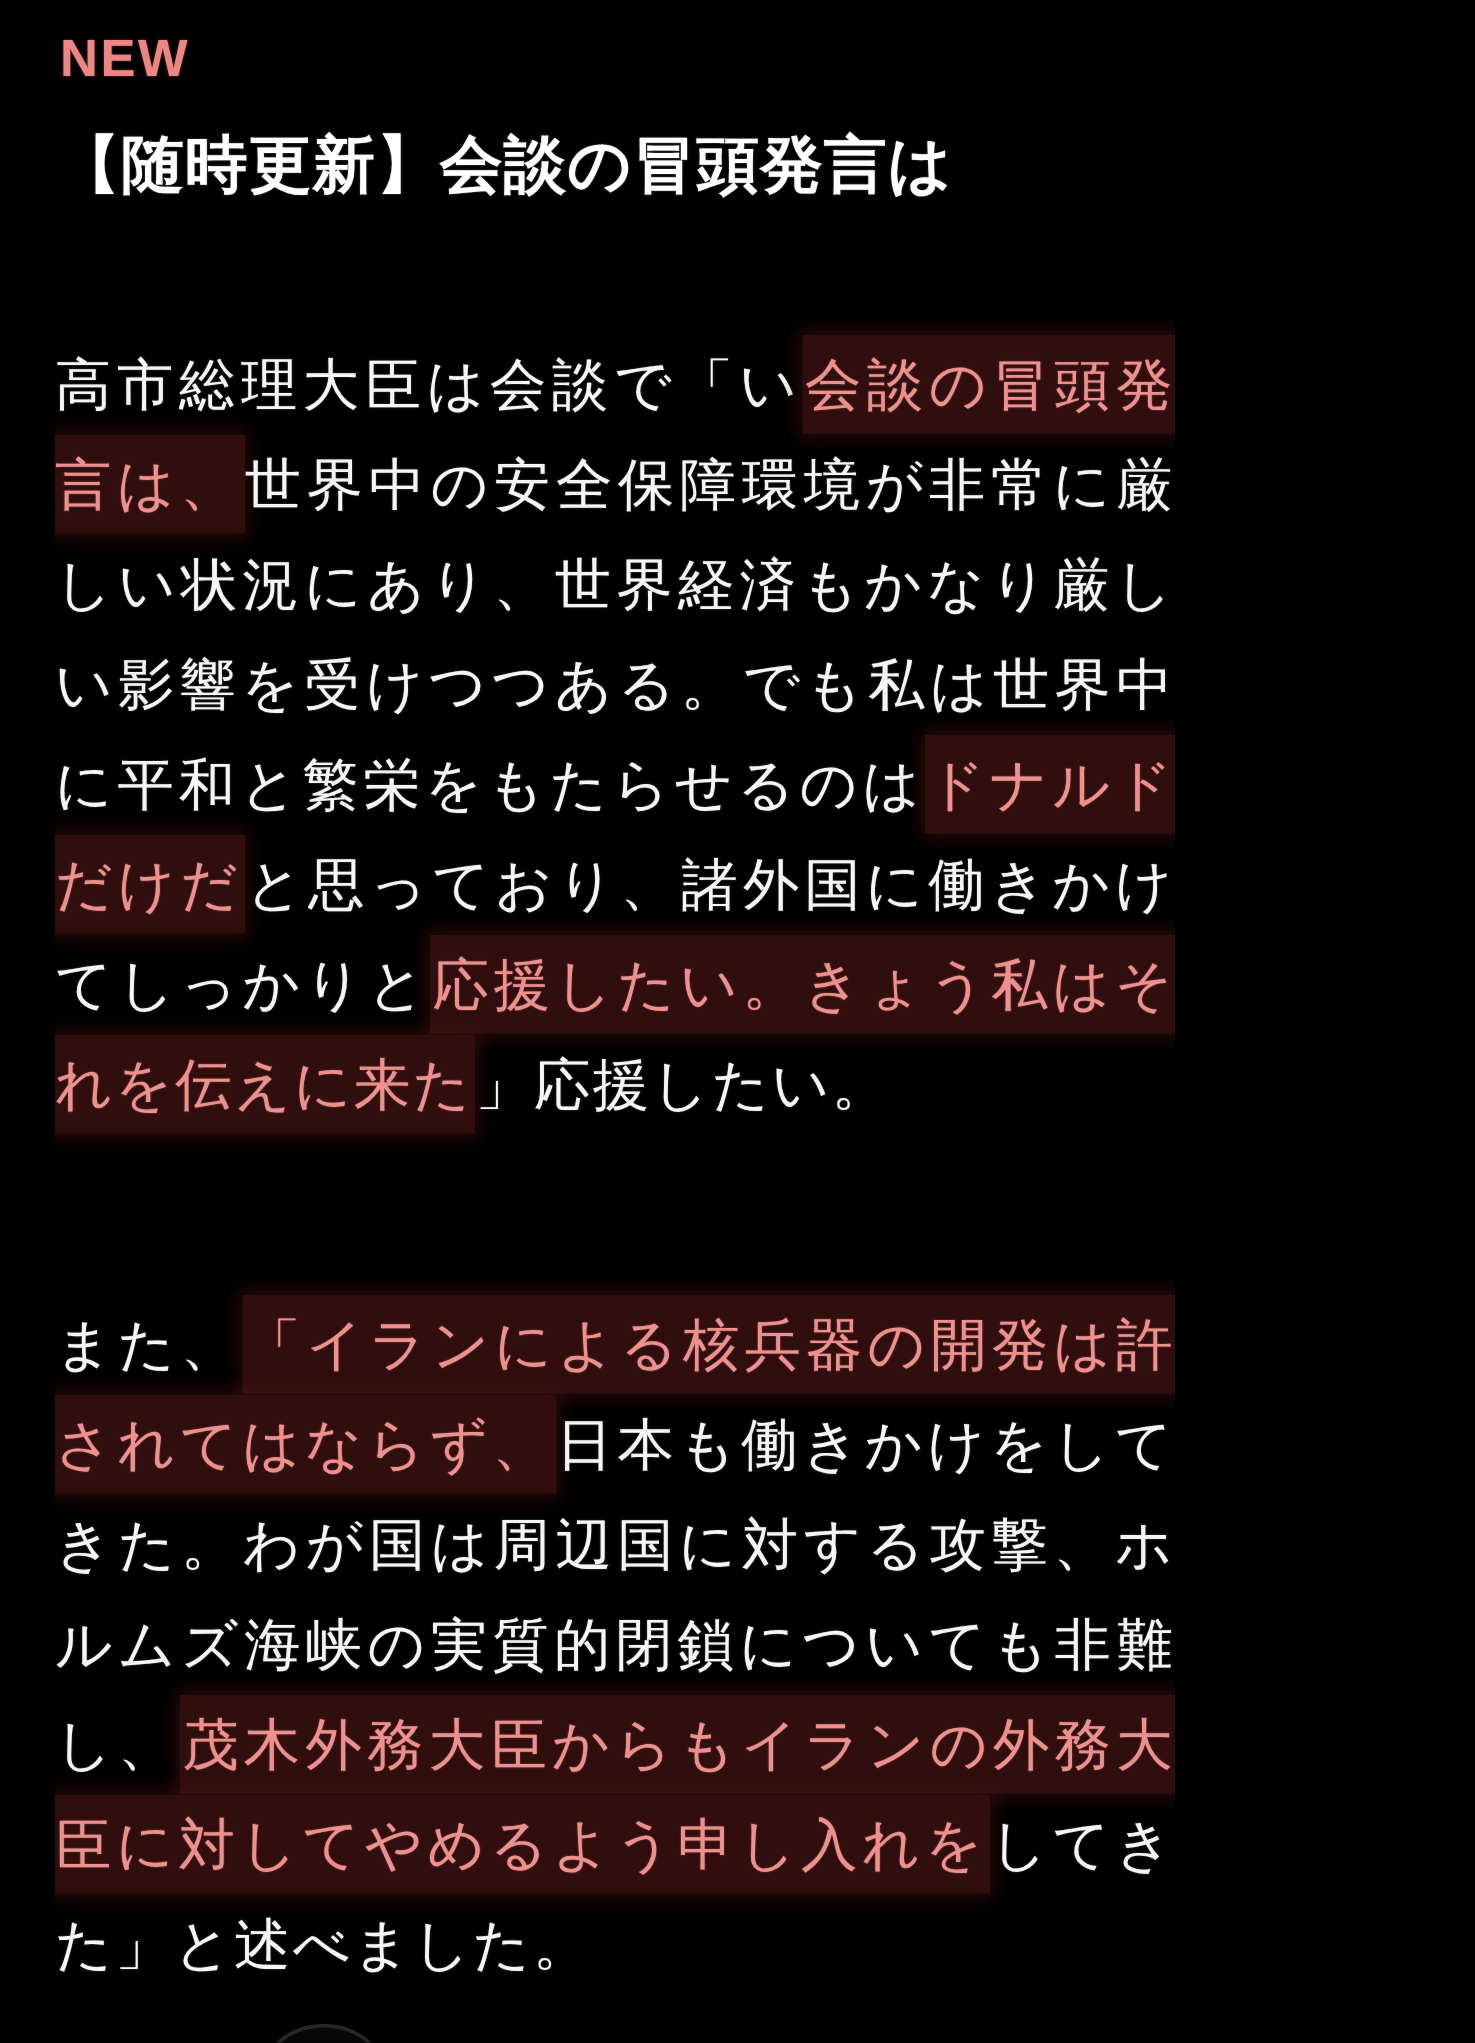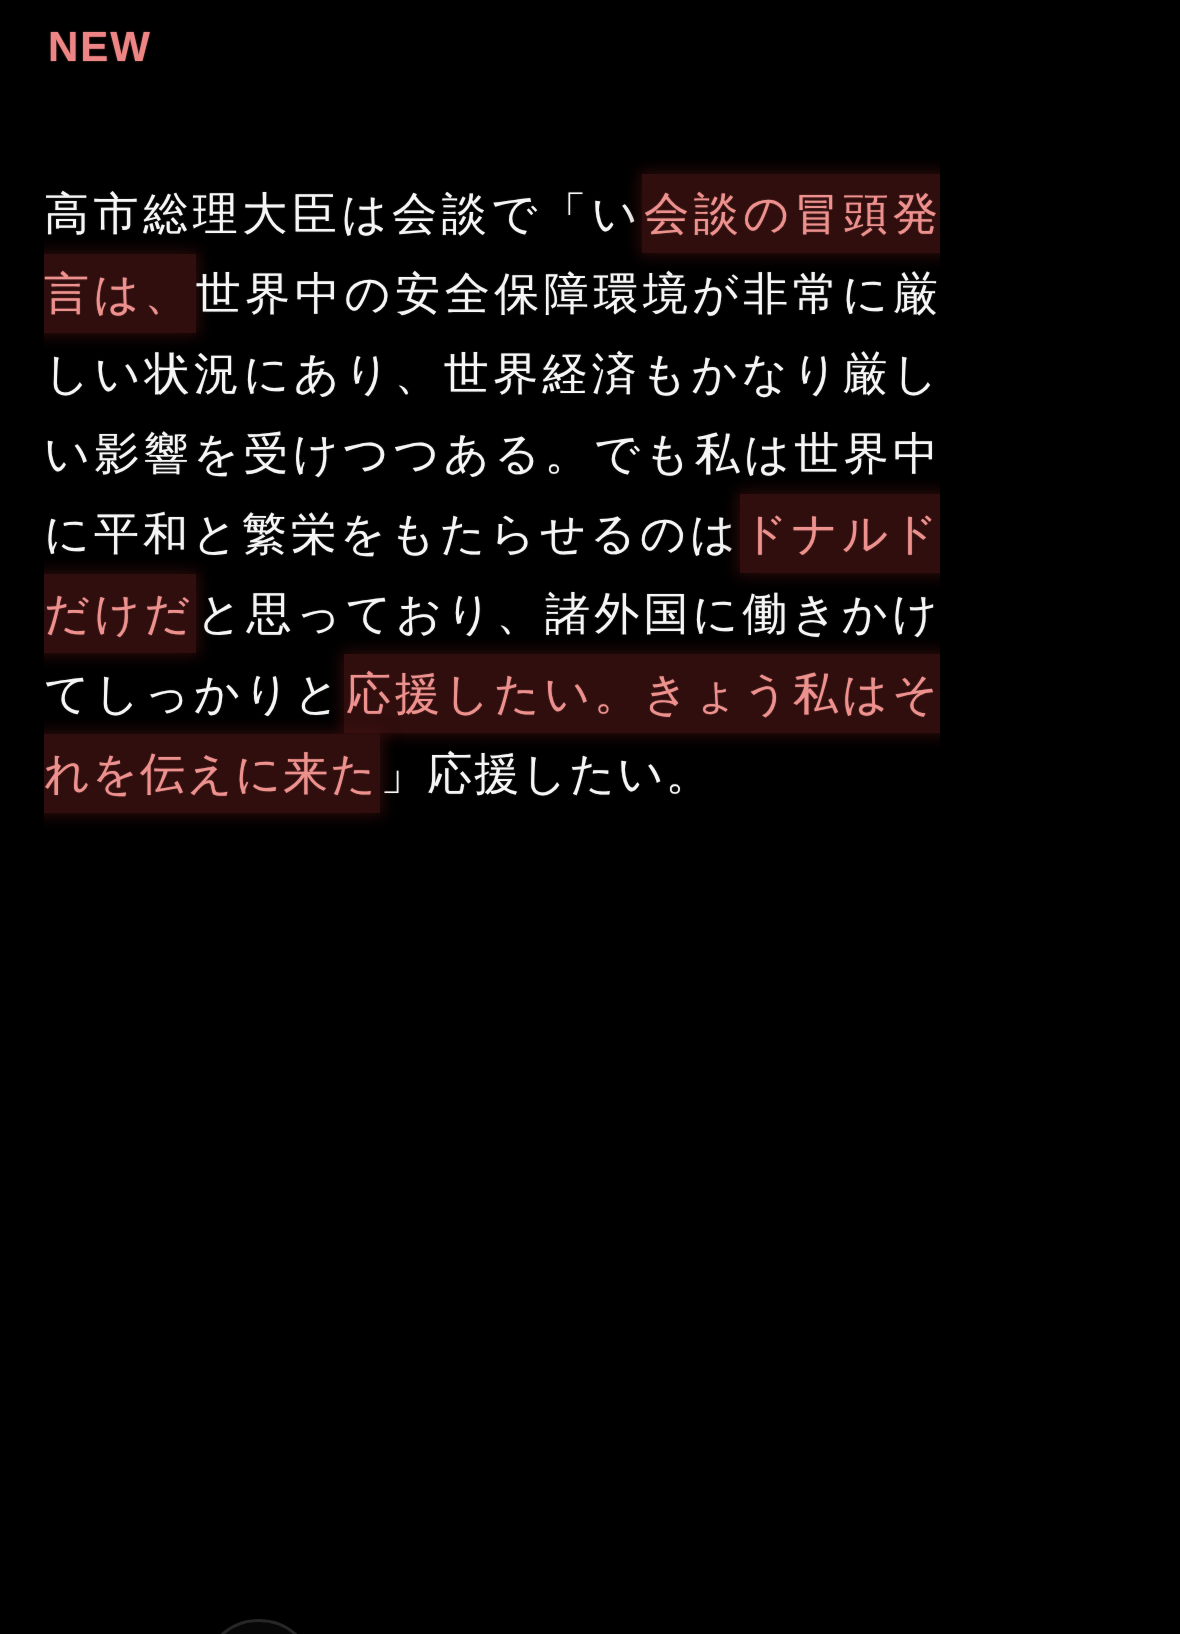--- a/index.html
+++ b/index.html
@@ -80,20 +80,22 @@
     background: #070707;
   }
 </style>
 </head>
 <body>
 
 <div class="page">
 
   <div class="new-badge">NEW</div>
 
+  <h1 class="headline">【随時更新】会談の冒頭発言は</h1>
 
 
   <p class="body-paragraph paragraph-1"><span class="plain">高市総理大臣は会談で「い</span><span class="hl">会談の冒頭発言は、</span><span class="plain">世界中の安全保障環境が非常に厳しい状況にあり、世界経済もかなり厳しい影響を受けつつある。でも私は世界中に平和と繁栄をもたらせるのは</span><span class="hl">ドナルドだけだ</span><span class="plain">と思っており、諸外国に働きかけてしっかりと</span><span class="hl">応援したい。きょう私はそれを伝えに来た</span><span class="plain">」応援したい。</span></p>
 
+  <p class="body-paragraph paragraph-2"><span class="plain">また、</span><span class="hl">「イランによる核兵器の開発は許されてはならず、</span><span class="plain">日本も働きかけをしてきた。わが国は周辺国に対する攻撃、ホルムズ海峡の実質的閉鎖についても非難し、</span><span class="hl">茂木外務大臣からもイランの外務大臣に対してやめるよう申し入れを</span><span class="plain">してきた」と述べました。</span></p>
 
   <div class="avatar-circle"></div>
 
 </div>
 
 </body></html>

